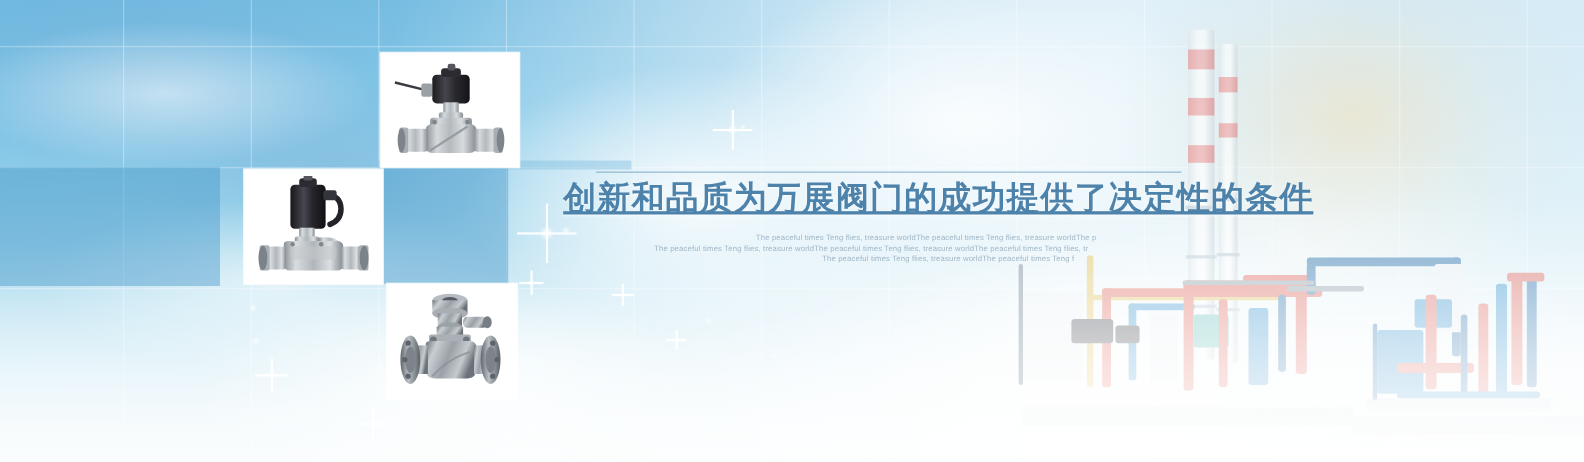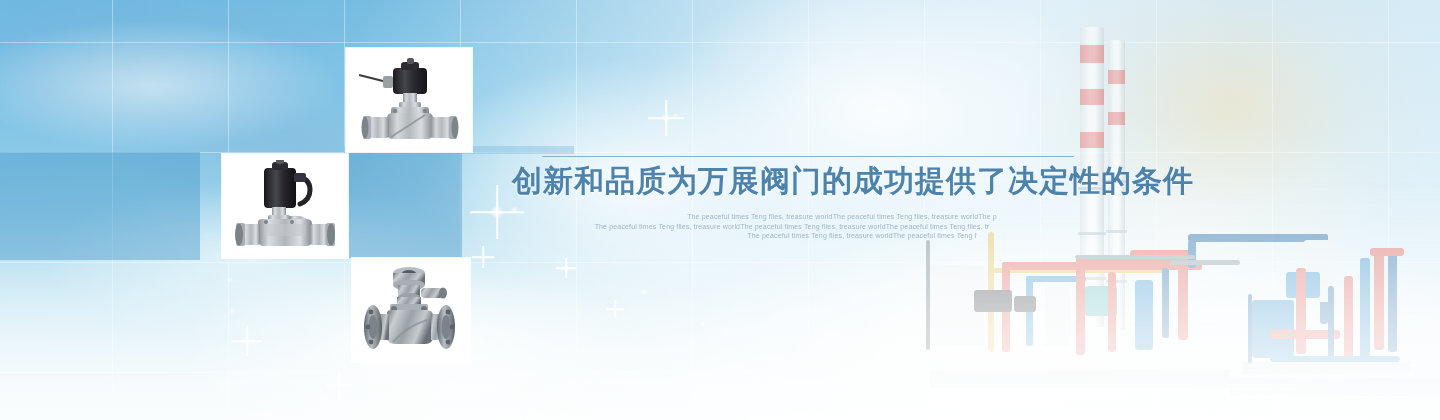--- a/index.html
+++ b/index.html
@@ -223,20 +223,21 @@
   .subhead {
     margin: 0;
     font-family: "Liberation Sans Narrow", "Liberation Sans", sans-serif;
     font-size: 30px;
     line-height: 1.18;
     font-weight: bold;
     letter-spacing: 1px;
     color: #4d82ab;
     white-space: nowrap;
     text-shadow: 0 1px 2px rgba(255,255,255,0.75);
+    text-decoration: underline;
   }
   .microcopy {
     margin: 14px 0 0 0;
     text-align: center;
     width: 560px;
     color: #9fb6c6;
     font-size: 7px;
     line-height: 9.5px;
     letter-spacing: 0.15px;
     font-family: "Liberation Sans", sans-serif;

